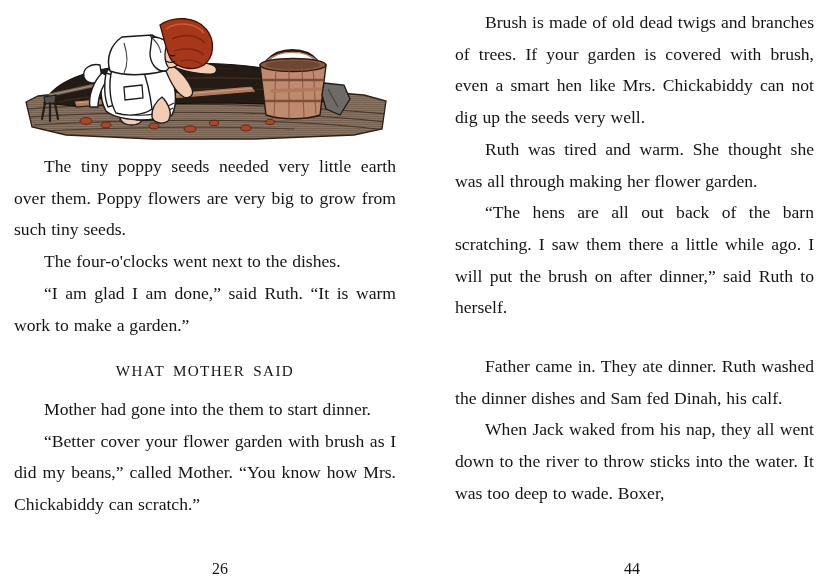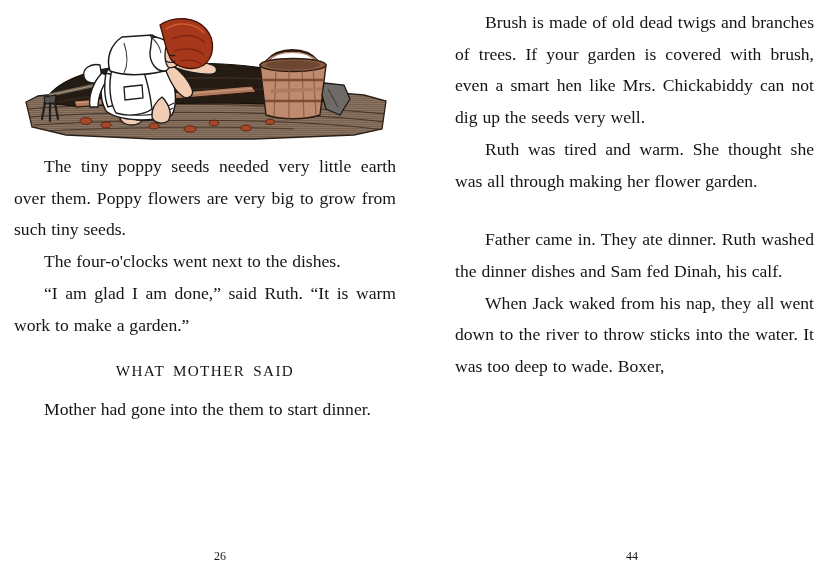--- a/index.html
+++ b/index.html
@@ -52,22 +52,22 @@
     text-indent: 0;
     word-spacing: 3px;
   }
 
   .spacer-sm { height: 14px; }
   .spacer-xs { height: 7px; }
   .spacer-md { height: 20px; }
 
   .folio {
     position: absolute;
-    bottom: 17px;
-    font-size: 12px;
+    bottom: 4px;
+    font-size: 16px;
     line-height: 20px;
     text-align: center;
     width: 100%;
     left: 0;
   }
   .folio span { display: inline-block; }
 
   .folio-left  { padding-right: 182px; }
   .folio-right { padding-right: 166px; }
 
@@ -222,32 +222,34 @@
 
     <p class="para">The tiny poppy seeds needed very little earth over them.  Poppy flowers are very big to grow from such tiny seeds.</p>
     <p class="para">The four-o'clocks went next to the dishes.</p>
     <p class="para">“I am glad I am done,” said Ruth.  “It is warm work to make a garden.”</p>
 
     <div class="spacer-sm"></div>
     <h2 class="section-heading">WHAT MOTHER SAID</h2>
     <div class="spacer-xs"></div>
 
     <p class="para">Mother had gone into the them to start dinner.</p>
+    <p class="para last-line-natural">“Better cover your flower garden with brush as I did my beans,” called Mother. “You know how Mrs. Chickabiddy can scratch.”</p>
 
     <div class="folio folio-left">
       <span>26</span>
     </div>
   </div>
 
   <div class="page page-right">
 
     <div class="spacer-xs"></div>
 
     <p class="para">Brush is made of old dead twigs and branches of trees.  If your garden is covered with brush, even a smart hen like Mrs. Chickabiddy can not dig up the seeds very well.</p>
     <p class="para">Ruth was tired and warm.  She thought she was all through making her flower garden.</p>
+    <p class="para last-line-natural">“The hens are all out back of the barn scratching.  I saw them there a little while ago.  I will put the brush on after dinner,” said Ruth to herself.</p>
 
     <div class="spacer-md"></div>
     <div class="spacer-xs"></div>
 
     <p class="para">Father came in.  They ate dinner.  Ruth washed the dinner dishes and Sam fed Dinah, his calf.</p>
     <p class="para">When Jack waked from his nap, they all went down to the river to throw sticks into the water.  It was too deep to wade.  Boxer,</p>
 
     <div class="folio folio-right">
       <span>44</span>
     </div>

